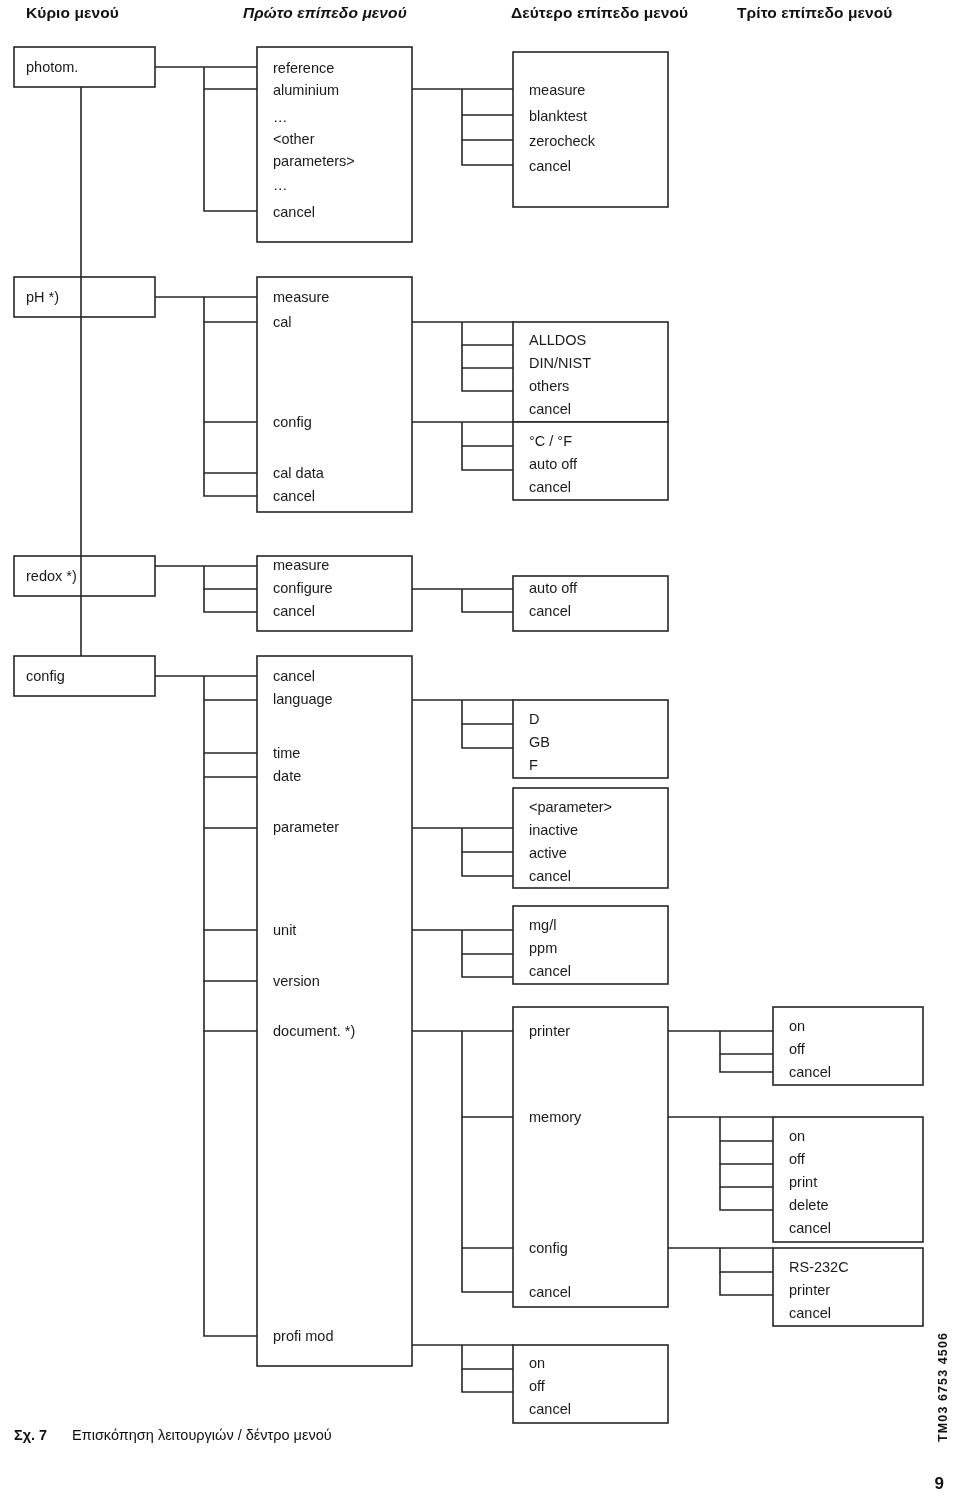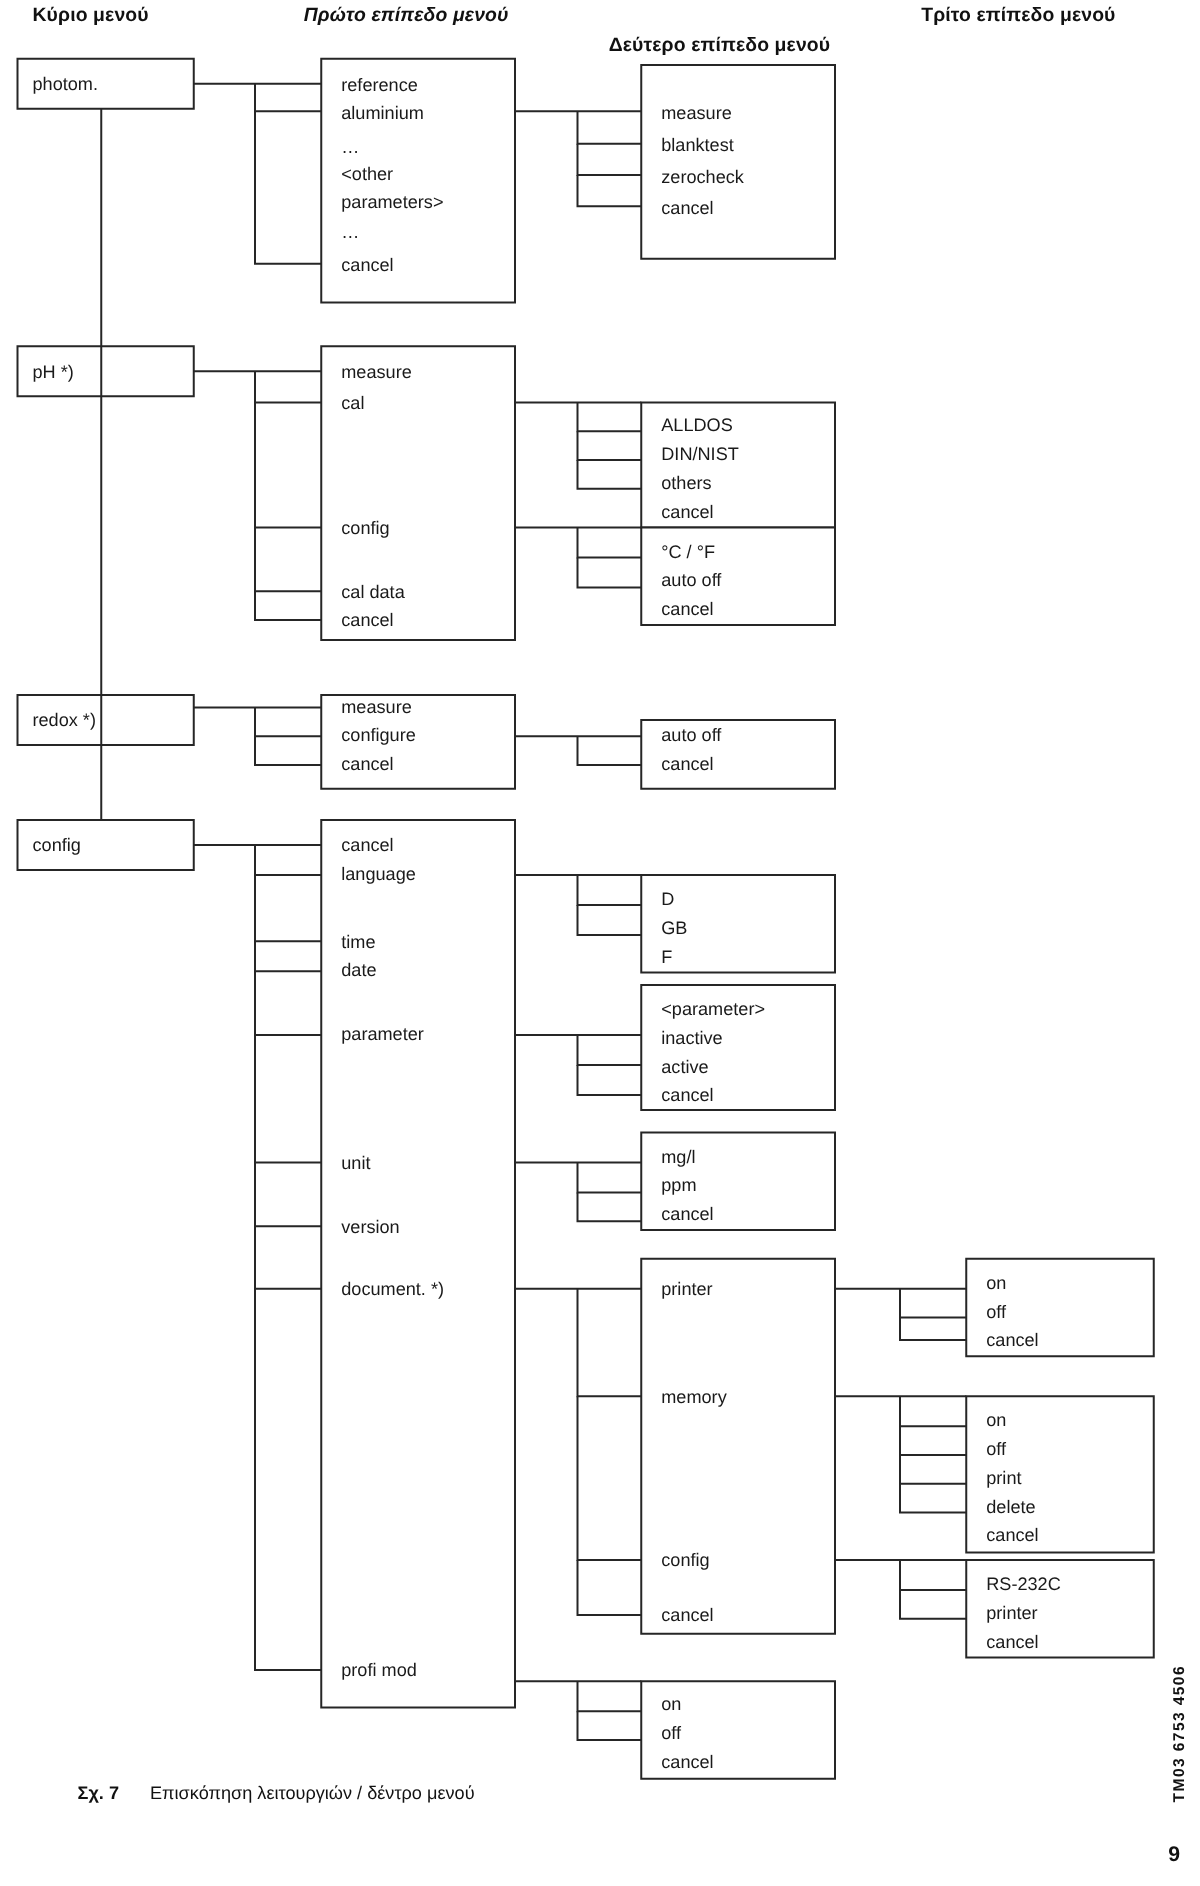--- a/index.html
+++ b/index.html
@@ -25,21 +25,21 @@
     position: absolute;
     top: 4px;
     font-size: 15.5px;
     font-weight: bold;
     color: #111;
     white-space: nowrap;
     letter-spacing: 0.1px;
   }
   #hdr-main   { left: 26px;  }
   #hdr-lvl1   { left: 243px; font-style: italic; }
-  #hdr-lvl2   { left: 487px; margin-top: 24px; }
+  #hdr-lvl2   { left: 511px; }
   #hdr-lvl3   { left: 737px; }
 
   svg.diagram {
     position: absolute;
     left: 0;
     top: 0;
     width: 960px;
     height: 1509px;
   }
   svg.diagram rect.box {
@@ -59,21 +59,20 @@
     font-size: 14.5px;
     fill: #1a1a1a;
   }
   .caption {
     position: absolute;
     left: 14px;
     top: 1427px;
     font-size: 14.5px;
     color: #111;
     white-space: nowrap;
-    margin-left: 48px;
   }
   .caption .fignum {
     font-weight: bold;
     display: inline-block;
     min-width: 58px;
   }
   .vertical-code {
     position: absolute;
     right: 10px;
     top: 1332px;

